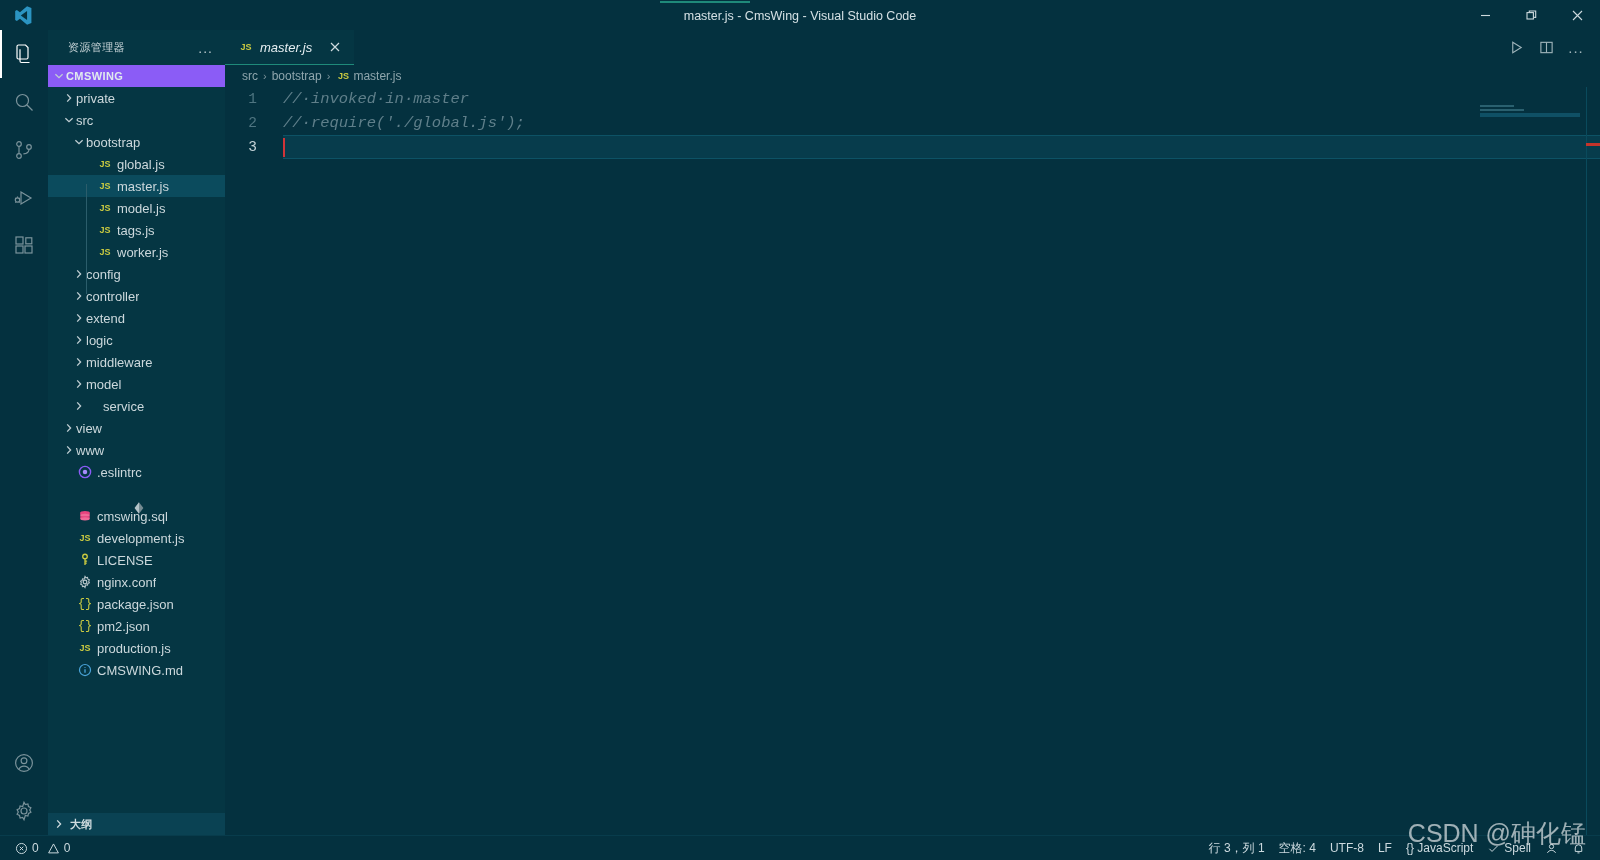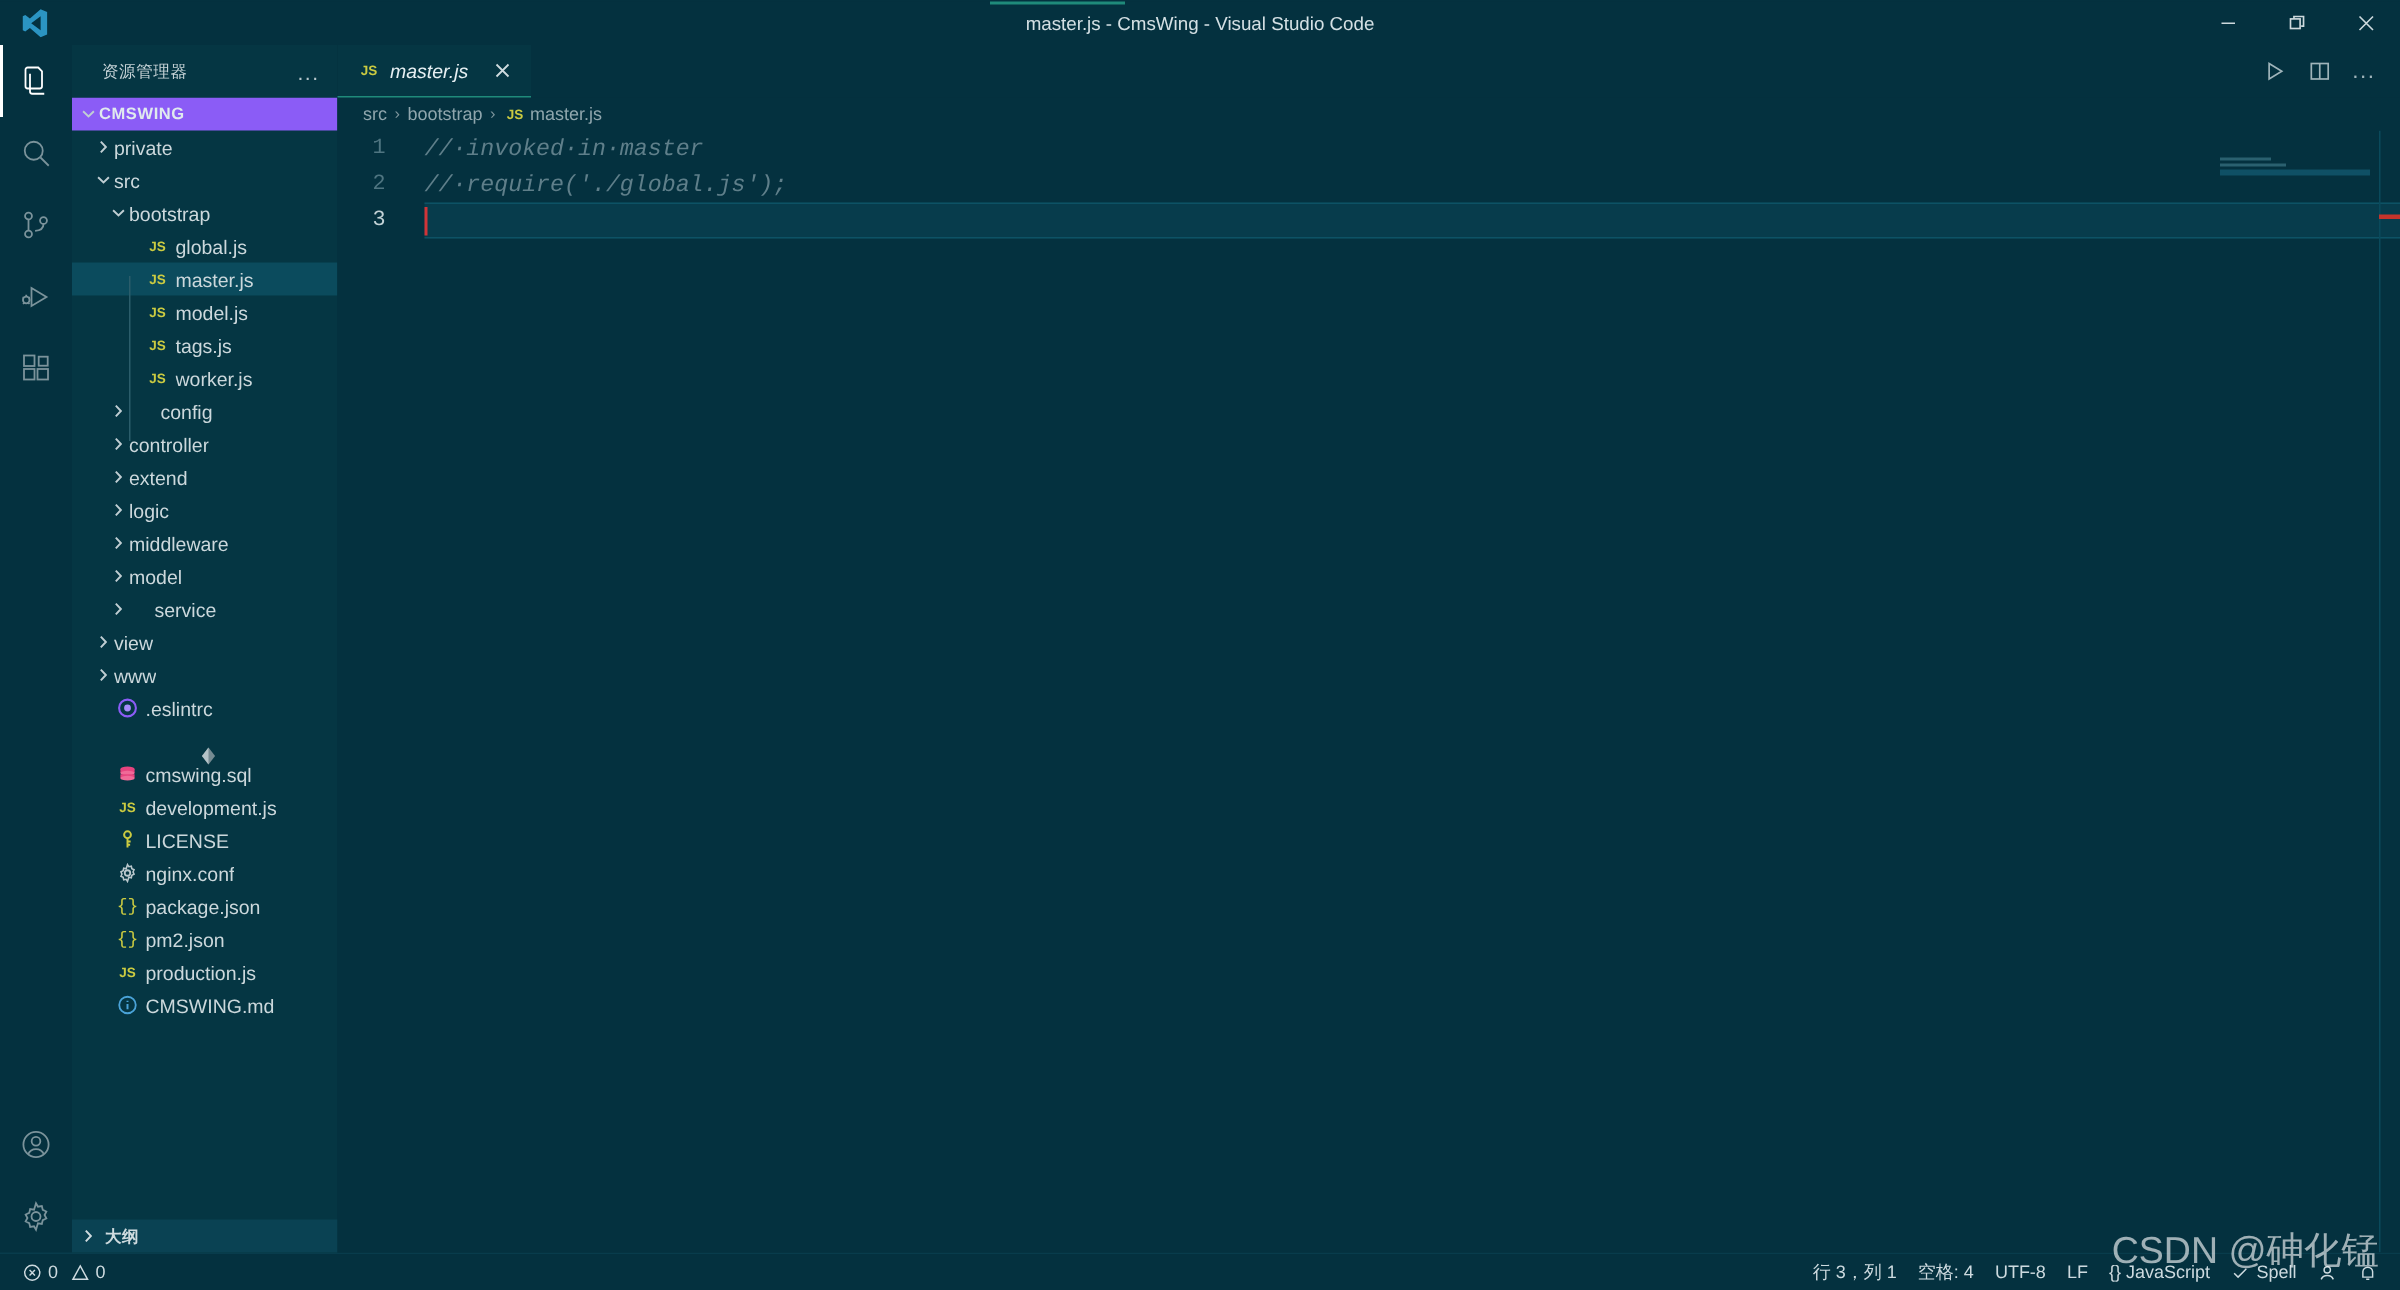--- a/index.html
+++ b/index.html
@@ -65,21 +65,21 @@
   .sb-dots { margin-left: auto; letter-spacing: 1px; font-size: 14px; color: #b9c8cd; padding: 0 4px; cursor: pointer; }
   .tree { flex: 1 1 auto; overflow: hidden; font-size: 13px; }
   .row {
     height: 22px; display: flex; align-items: center; padding-right: 6px;
     white-space: nowrap; cursor: pointer; position: relative;
   }
   .row.selected { background: #0b4b5d; }
   .row.root { background: #8b5cf6; font-size: 11px; font-weight: bold; letter-spacing: .4px; }
   .twisty { width: 14px; flex: 0 0 14px; display: flex; align-items: center; justify-content: center; }
   .twisty svg { width: 10px; height: 10px; stroke: #c0ced3; stroke-width: 1.3; fill: none; }
-  .ficon { width: 18px; flex: 0 0 18px; display: flex; align-items: flex-start; justify-content: center; margin-right: 3px; }
+  .ficon { width: 18px; flex: 0 0 18px; display: flex; align-items: flex-end; justify-content: center; margin-right: 3px; }
   .ficon svg { width: 14px; height: 14px; }
   .js-badge { font-size: 9px; font-weight: bold; color: #cbcb41; font-family: "Liberation Sans", sans-serif; }
   .json-badge { font-size: 12px; color: #cbcb41; font-family: "Liberation Mono", monospace; }
   .label { color: #ccd8dc; overflow: hidden; text-overflow: ellipsis; }
   .row.root .label { color: #e0eaee; }
   .guide { position: absolute; top: 0; bottom: 0; width: 1px; background: #2b5d6b; }
 
   .sb-outline {
     height: 22px; flex: 0 0 22px; background: #0a4253; display: flex; align-items: center;
     padding-left: 6px; font-size: 11px; font-weight: bold; letter-spacing: .3px; color: #cfdbdf;
@@ -303,21 +303,21 @@
             </span>
             <span class="label">tags.js</span>
           </div>
           <div class="row" style="padding-left: 34px;">
             <span class="twisty"></span>
             <span class="ficon">
               <span class="js-badge">JS</span>
             </span>
             <span class="label">worker.js</span>
           </div>
-          <div class="row" style="padding-left: 24px; gap: 21px;">
+          <div class="row" style="padding-left: 24px;">
             <span class="twisty">
               <svg viewBox="0 0 10 10">
                 <path d="M3.2 1.4L6.6 5 3.2 8.6"></path>
               </svg>
             </span>
             <span class="label">config</span>
           </div>
           <div class="row" style="padding-left: 24px;">
             <span class="twisty">
               <svg viewBox="0 0 10 10">

